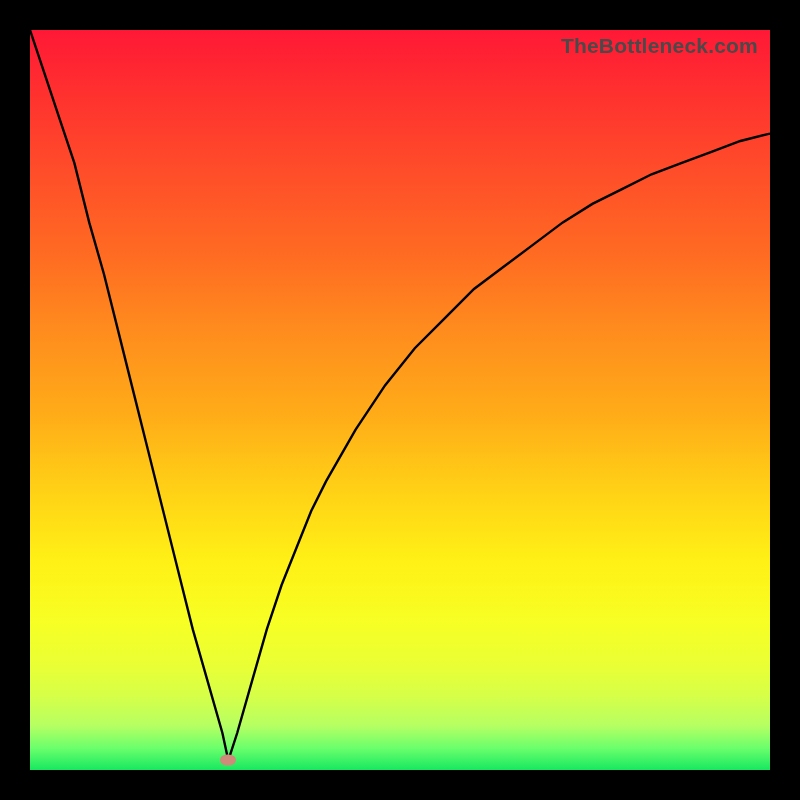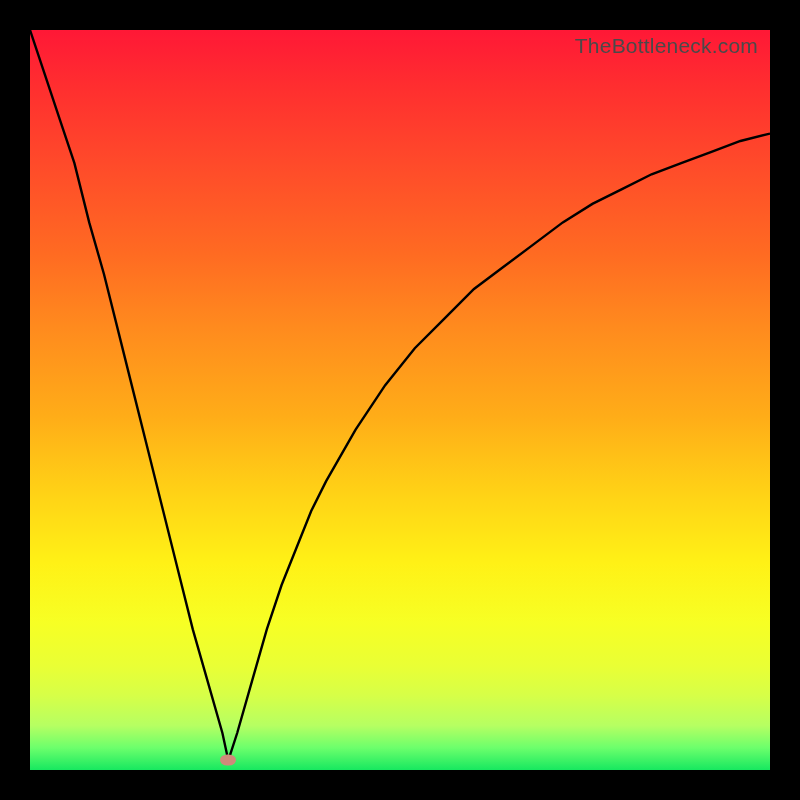--- a/index.html
+++ b/index.html
@@ -39,21 +39,21 @@
       #6cff6c 97%,
       #17e860 100%
     );
   }
   .attribution {
     position: absolute;
     top: 4px;
     right: 12px;
     color: #4a4a4a;
     font-size: 21px;
-    font-weight: 400;
+    font-weight: 700;
     letter-spacing: 0.2px;
     user-select: none;
   }
   svg.curve {
     position: absolute;
     left: 0;
     top: 0;
     width: 740px;
     height: 740px;
     display: block;

